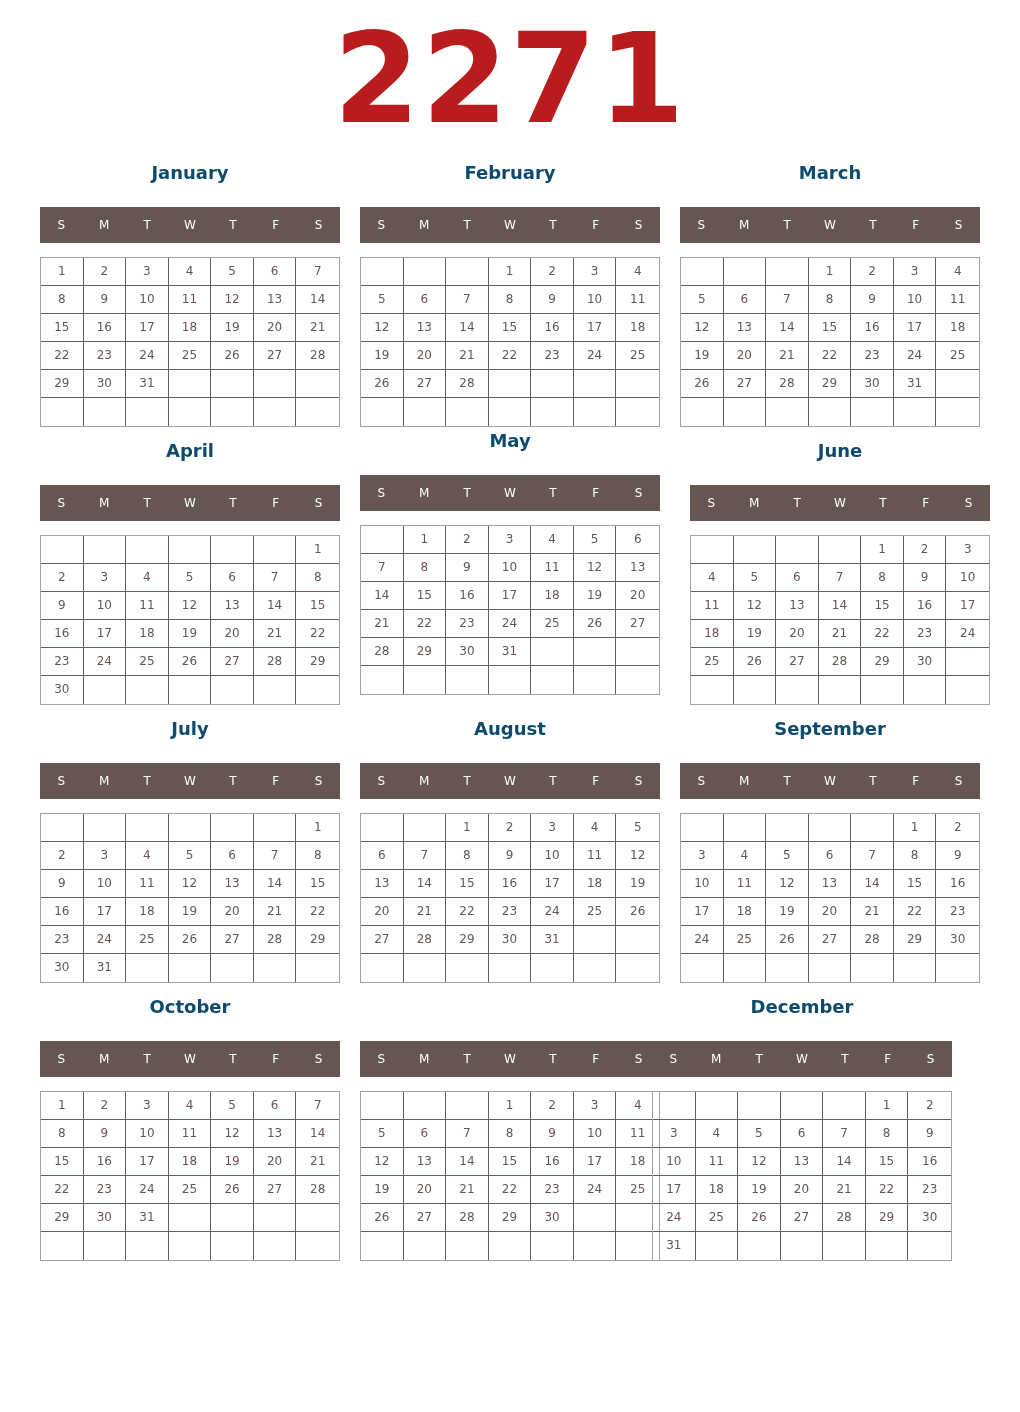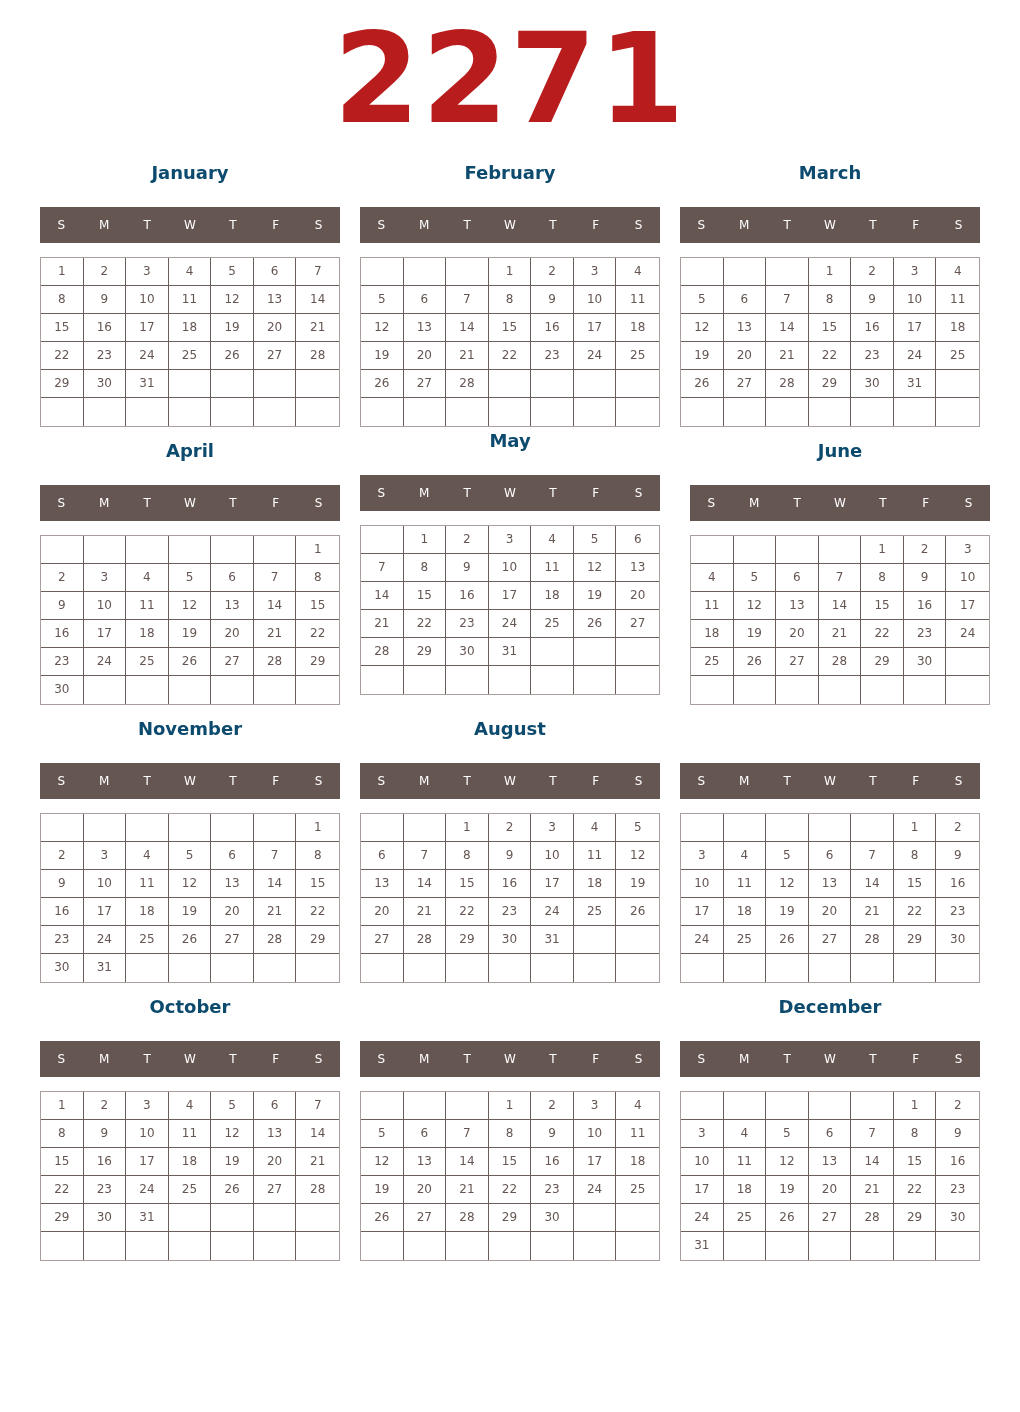--- a/index.html
+++ b/index.html
@@ -356,21 +356,21 @@
         <div class="cell"></div>
         <div class="cell"></div>
         <div class="cell"></div>
         <div class="cell"></div>
         <div class="cell"></div>
         <div class="cell"></div>
         <div class="cell"></div>
       </div>
     </div>
     <div class="month" style="left: 0px; top: 556px; height: 270px;">
-      <div class="month-title">November</div>
+      <div class="month-title">July</div>
       <div class="dow">
         <span>S</span>
         <span>M</span>
         <span>T</span>
         <span>W</span>
         <span>T</span>
         <span>F</span>
         <span>S</span>
       </div>
       <div class="grid">
@@ -468,20 +468,21 @@
         <div class="cell"></div>
         <div class="cell"></div>
         <div class="cell"></div>
         <div class="cell"></div>
         <div class="cell"></div>
         <div class="cell"></div>
         <div class="cell"></div>
       </div>
     </div>
     <div class="month" style="left: 640px; top: 556px; height: 270px;">
+      <div class="month-title">September</div>
       <div class="dow">
         <span>S</span>
         <span>M</span>
         <span>T</span>
         <span>W</span>
         <span>T</span>
         <span>F</span>
         <span>S</span>
       </div>
       <div class="grid">
@@ -633,21 +634,21 @@
         <div class="cell"></div>
         <div class="cell"></div>
         <div class="cell"></div>
         <div class="cell"></div>
         <div class="cell"></div>
         <div class="cell"></div>
         <div class="cell"></div>
         <div class="cell"></div>
       </div>
     </div>
-    <div class="month" style="left: 640px; top: 834px; height: 270px; padding-left: 12px;">
+    <div class="month" style="left: 612px; top: 834px; height: 270px; padding-left: 12px;">
       <div class="month-title">December</div>
       <div class="dow">
         <span>S</span>
         <span>M</span>
         <span>T</span>
         <span>W</span>
         <span>T</span>
         <span>F</span>
         <span>S</span>
       </div>

